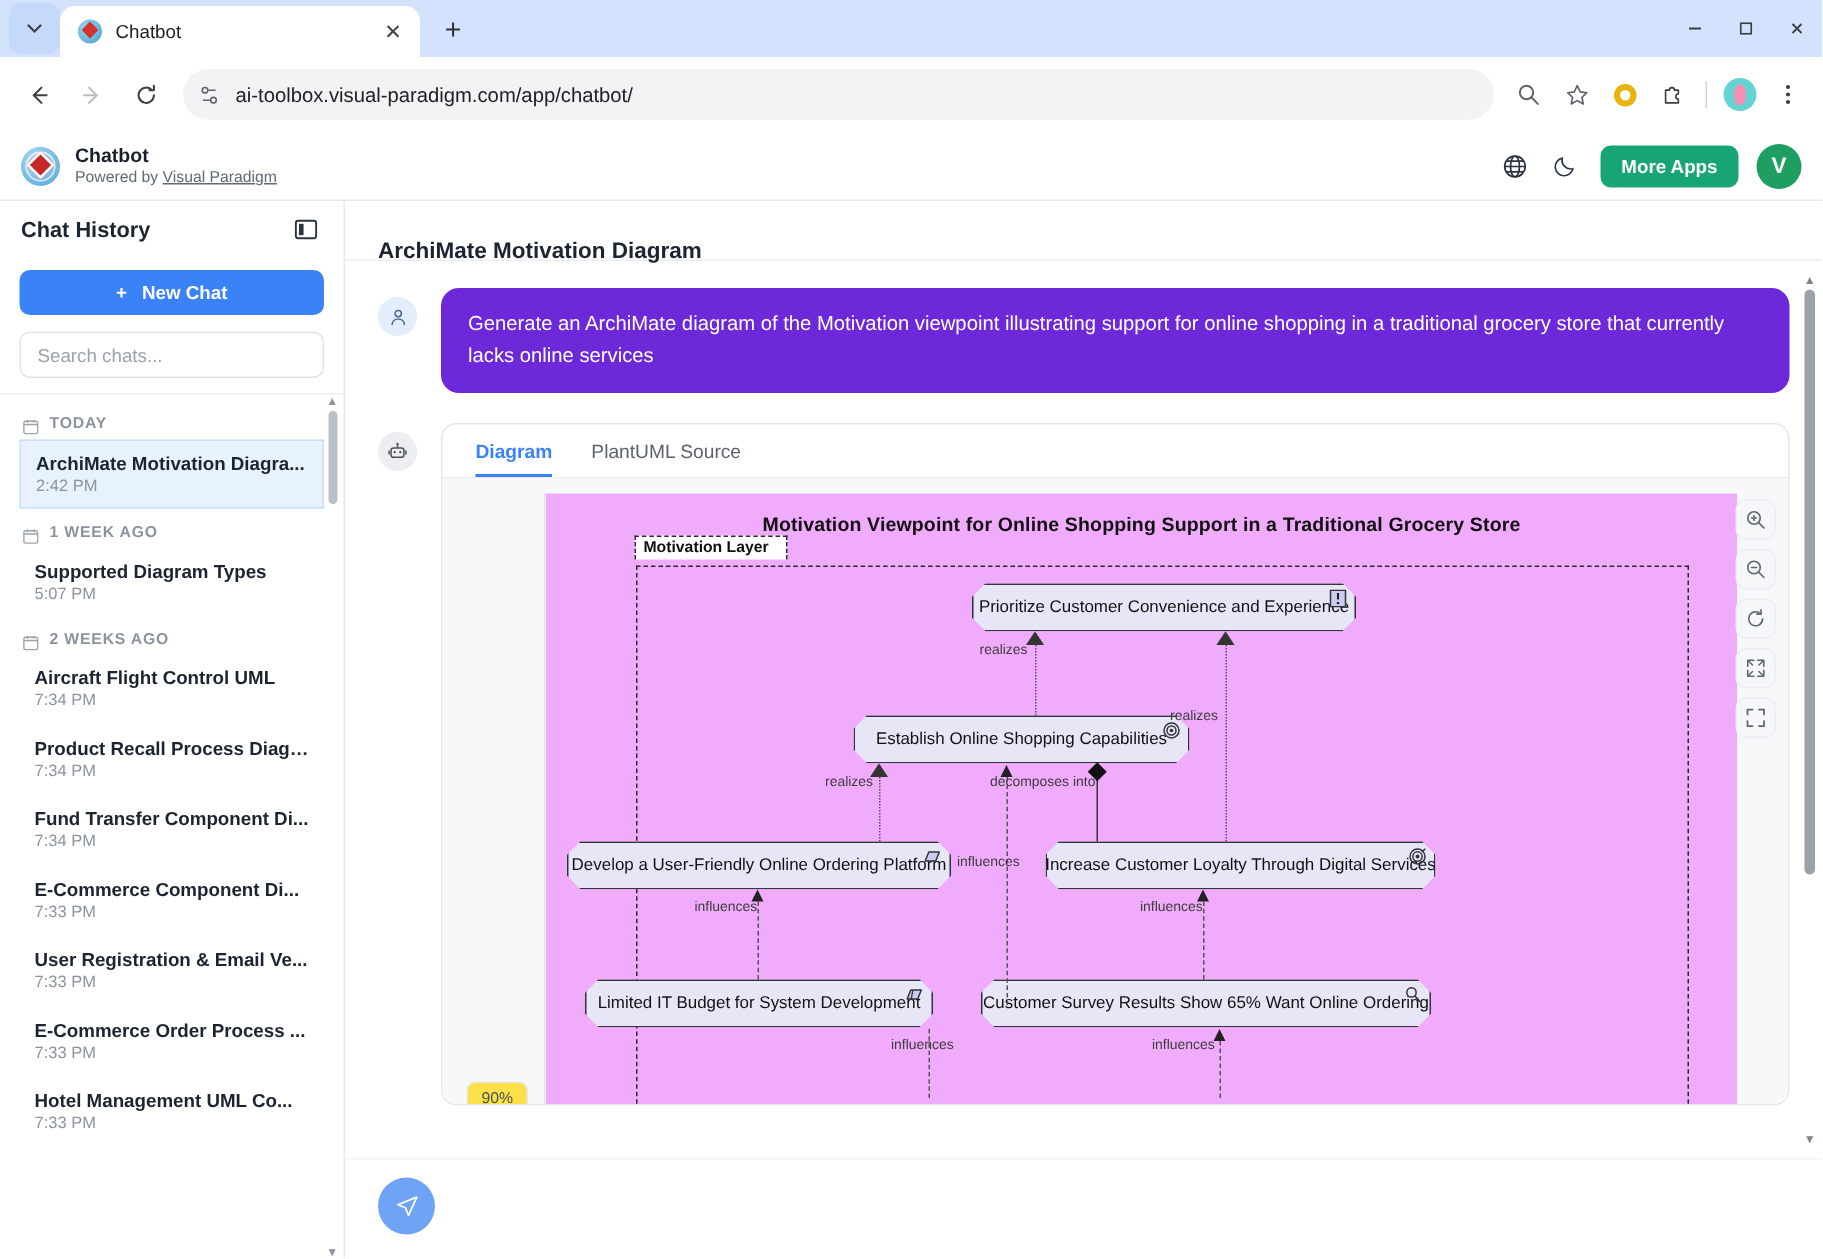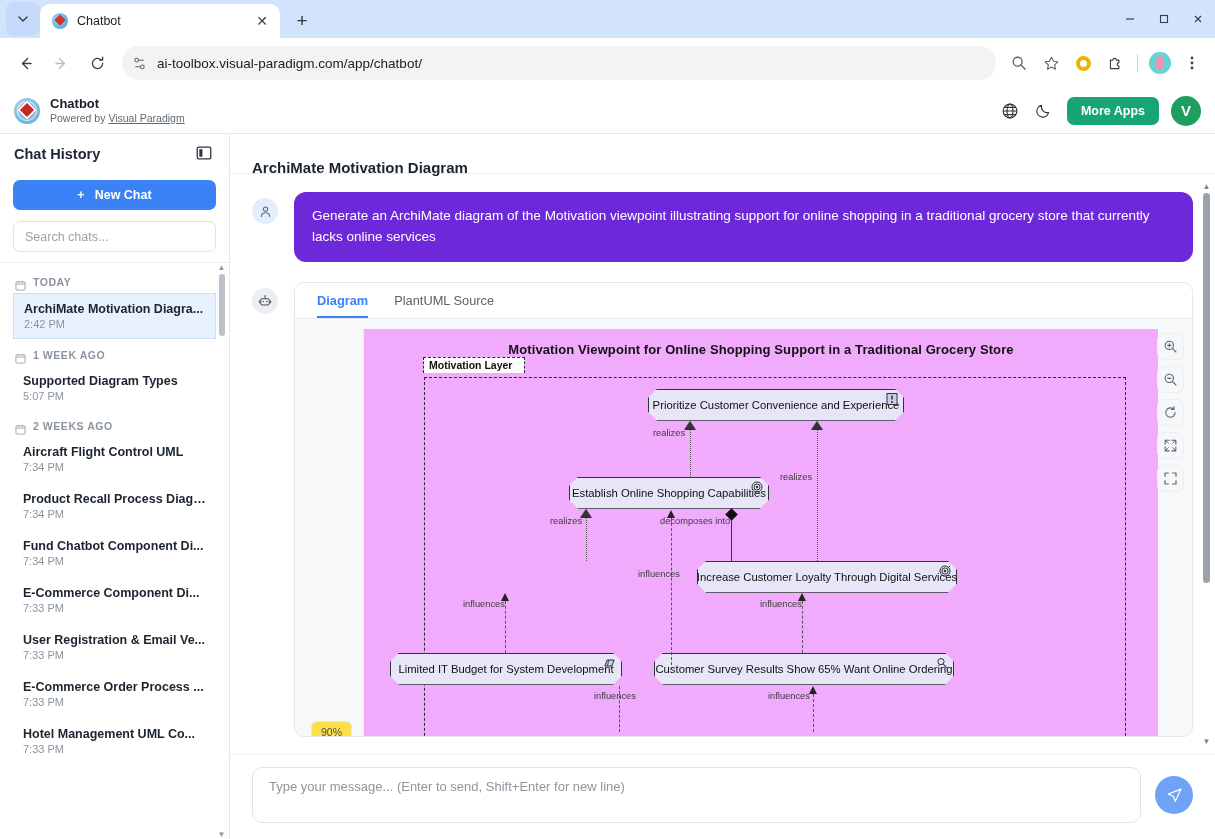--- a/index.html
+++ b/index.html
@@ -342,21 +342,21 @@
           </div>
           <div class="chat-item">
             <div class="chat-name">Aircraft Flight Control UML</div>
             <div class="chat-time">7:34 PM</div>
           </div>
           <div class="chat-item">
             <div class="chat-name">Product Recall Process Diagr...</div>
             <div class="chat-time">7:34 PM</div>
           </div>
           <div class="chat-item">
-            <div class="chat-name">Fund Chatbot Component Di...</div>
+            <div class="chat-name">Fund Transfer Component Di...</div>
             <div class="chat-time">7:34 PM</div>
           </div>
           <div class="chat-item">
             <div class="chat-name">E-Commerce Component Di...</div>
             <div class="chat-time">7:33 PM</div>
           </div>
           <div class="chat-item">
             <div class="chat-name">User Registration &amp; Email Ve...</div>
             <div class="chat-time">7:33 PM</div>
           </div>
@@ -423,30 +423,37 @@
               <div class="node" style="left:244px; top:60px; width:256px;margin-left:40px;">
                 <span>Prioritize Customer Convenience and Experience</span>
                 <span class="ic">
                   <svg width="12" height="12" viewBox="0 0 12 12">
                       <rect x="1" y="0.5" width="10" height="11" fill="#ccccf0" stroke="#33333a" stroke-width="1"></rect>
                       <path d="M6 2.4v4.2" stroke="#222" stroke-width="1.4"></path>
                       <circle cx="6" cy="9" r="0.9" fill="#222"></circle>
                     </svg></span>
               </div>
 
-              <div class="node" style="left:205px; top:148px; width:200px;">
+              <div class="node" style="left:205px; top:148px; width:224px;">
                 <span>Establish Online Shopping Capabilities</span>
                 <span class="ic">
                   <svg width="12" height="12" viewBox="0 0 12 12">
                       <circle cx="6" cy="6" r="5" fill="none" stroke="#33333a" stroke-width="1"></circle>
                       <circle cx="6" cy="6" r="3" fill="none" stroke="#33333a" stroke-width="1"></circle>
                       <circle cx="6" cy="6" r="1.2" fill="#33333a"></circle>
                     </svg></span>
               </div>
 
+              <div class="node" style="left:14px; top:232px; width:256px;">
+                <span>Develop a User-Friendly Online Ordering Platform</span>
+                <span class="ic">
+                  <svg width="12" height="12" viewBox="0 0 12 12">
+                      <path d="M3.2 3h7l-2.4 6h-7z" fill="#ccccf0" stroke="#33333a" stroke-width="1" stroke-linejoin="round"></path>
+                    </svg></span>
+              </div>
 
               <div class="node" style="left:333px; top:232px; width:260px;">
                 <span>Increase Customer Loyalty Through Digital Services</span>
                 <span class="ic">
                   <svg width="12" height="12" viewBox="0 0 12 12">
                       <circle cx="6" cy="6" r="5" fill="none" stroke="#33333a" stroke-width="1"></circle>
                       <circle cx="6" cy="6" r="3.1" fill="none" stroke="#33333a" stroke-width="1"></circle>
                       <circle cx="6" cy="6" r="1.3" fill="#33333a"></circle>
                       <path d="M9 3l2.2-2.2" stroke="#33333a" stroke-width="1"></path>
                     </svg></span>
@@ -549,21 +556,20 @@
       <div class="conv-bar">
         <div class="cb-arrow">▲</div>
         <div class="cb-track">
             <div class="cb-thumb" style="height:390px;"></div>
           </div>
         <div class="cb-arrow">▼</div>
       </div>
     </div>
 
     <div class="composer">
-      <textarea class="composer-input" placeholder="Type your message... (Enter to send, Shift+Enter for new line)" style=""></textarea>
       <button class="send-btn">
         <svg width="17" height="17" viewBox="0 0 20 20">
             <path d="M17.5 2.5L2.6 8.4l6 2.4 2.4 6z" fill="none" stroke="#fff" stroke-width="1.4" stroke-linejoin="round"></path>
           </svg>
         </button>
     </div>
   </div>
 </div>
 
 </body></html>

